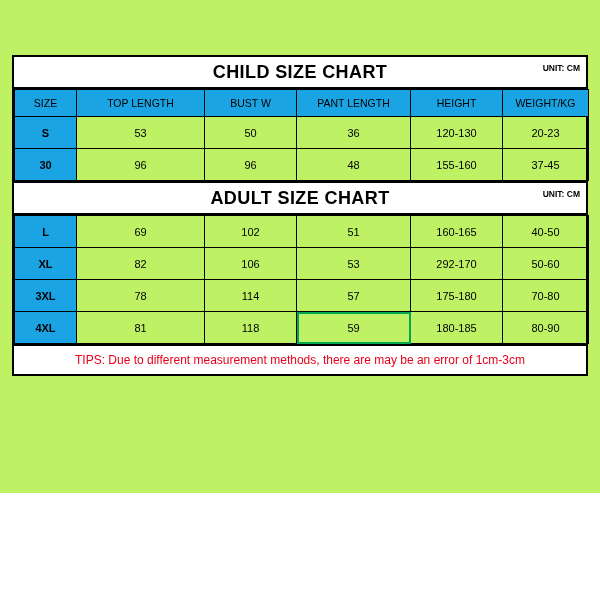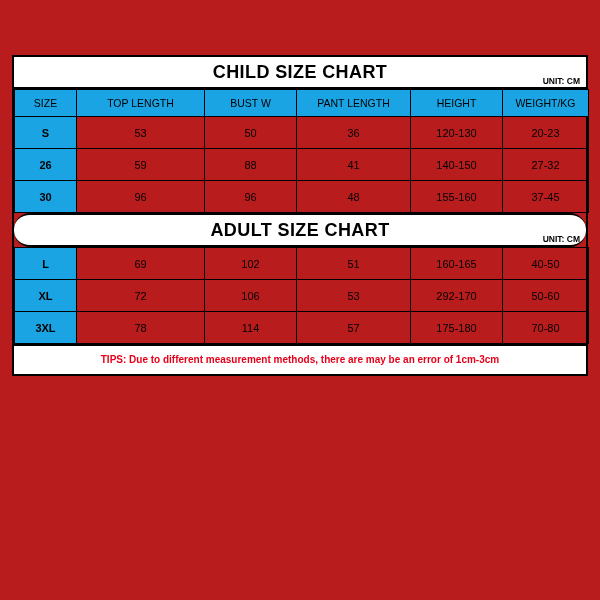--- a/index.html
+++ b/index.html
@@ -9,22 +9,22 @@
   body {
     width: 600px;
     height: 600px;
     background: #ffffff;
     font-family: "Liberation Sans", sans-serif;
     overflow: hidden;
   }
   .page {
     position: relative;
     width: 600px;
-    height: 600px;
-    background: #b91c1c;
+    height: 493px;
+    background: #bef264;
     box-sizing: border-box;
   }
   .sheet {
     position: absolute;
     left: 12px;
     top: 55px;
     width: 576px;
     border: 2px solid #000000;
     box-sizing: border-box;
   }
@@ -43,21 +43,21 @@
     line-height: 30px;
     text-align: center;
     font-size: 18px;
     font-weight: bold;
     color: #000000;
     letter-spacing: 0.4px;
   }
   .unit {
     position: absolute;
     right: 6px;
-    bottom: 1px;
+    bottom: 14px;
     font-size: 8.5px;
     font-weight: bold;
     color: #000000;
   }
   table.size {
     width: 100%;
     border-collapse: collapse;
     table-layout: fixed;
   }
   table.size td, table.size th {
@@ -87,32 +87,31 @@
   col.c3 { width: 92px; }
   col.c4 { width: 114px; }
   col.c5 { width: 92px; }
   col.c6 { width: 86px; }
   .adult-title-row {
     position: relative;
     height: 30px;
     border-top: 2px solid #000000;
     border-bottom: 2px solid #000000;
     background: #ffffff;
-    border-radius: 16px;
   }
   .highlight {
     outline: 2px solid #00a651;
     outline-offset: -2px;
   }
   .tips {
     height: 28px;
     line-height: 28px;
     text-align: center;
-    font-size: 10px;
-    font-weight: bold;
+    font-size: 12px;
+    font-weight: normal;
     color: #e8001b;
     border-top: 2px solid #000000;
     background: #ffffff;
   }
 </style>
 </head>
 <body>
 
 <div class="page">
   <div class="sheet">
@@ -142,28 +141,20 @@
         </tr>
         <tr>
           <td class="sizecell">S</td>
           <td>53</td>
           <td>50</td>
           <td>36</td>
           <td>120-130</td>
           <td>20-23</td>
         </tr>
         <tr>
-          <td class="sizecell">26</td>
-          <td>59</td>
-          <td>88</td>
-          <td>41</td>
-          <td>140-150</td>
-          <td>27-32</td>
-        </tr>
-        <tr>
           <td class="sizecell">30</td>
           <td>96</td>
           <td>96</td>
           <td>48</td>
           <td>155-160</td>
           <td>37-45</td>
         </tr>
       </tbody>
     </table>
 
@@ -185,32 +176,40 @@
         <tr>
           <td class="sizecell">L</td>
           <td>69</td>
           <td>102</td>
           <td>51</td>
           <td>160-165</td>
           <td>40-50</td>
         </tr>
         <tr>
           <td class="sizecell">XL</td>
-          <td>72</td>
+          <td>82</td>
           <td>106</td>
           <td>53</td>
           <td>292-170</td>
           <td>50-60</td>
         </tr>
         <tr>
           <td class="sizecell">3XL</td>
           <td>78</td>
           <td>114</td>
           <td>57</td>
           <td>175-180</td>
           <td>70-80</td>
         </tr>
+        <tr>
+          <td class="sizecell">4XL</td>
+          <td>81</td>
+          <td>118</td>
+          <td class="highlight">59</td>
+          <td>180-185</td>
+          <td>80-90</td>
+        </tr>
       </tbody>
     </table>
 
     <div class="tips">TIPS: Due to different measurement methods, there are may be an error of 1cm-3cm</div>
   </div>
 </div>
 
 </body></html>

